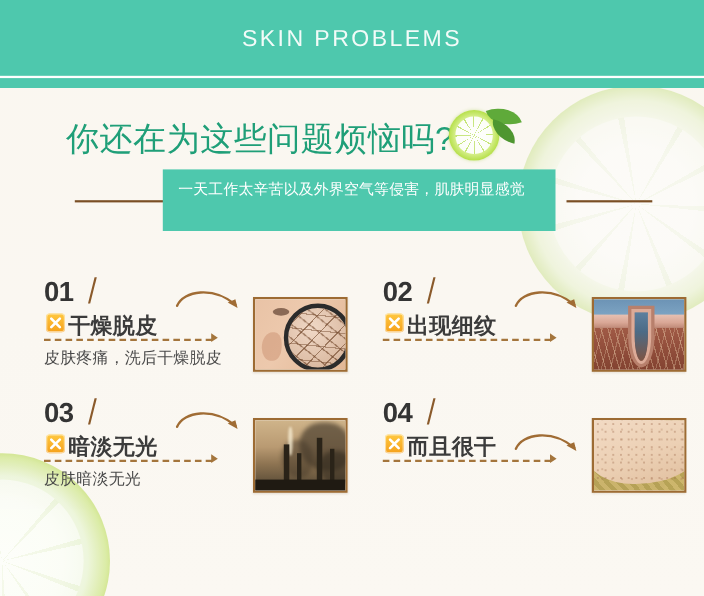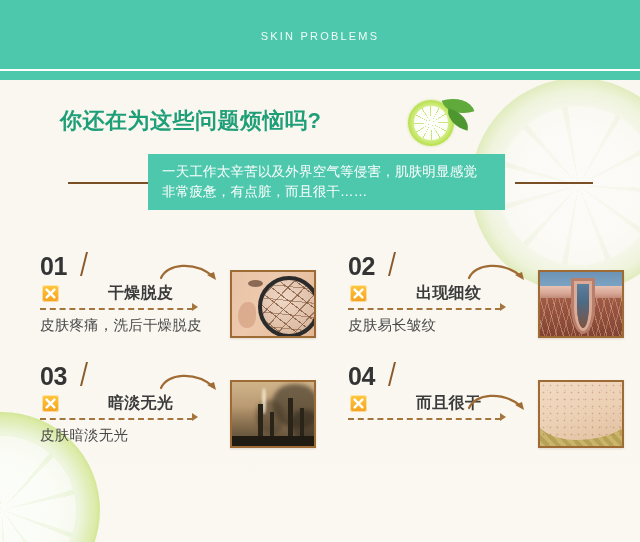--- a/index.html
+++ b/index.html
@@ -22,21 +22,21 @@
     position:absolute; left:0; top:0; width:640px; height:69px;
     background:#4ec8ad;
     display:flex; flex-direction:column; align-items:center; justify-content:center;
     z-index:6;
   }
   .header-cn{
     color:#ffffff; font-size:24px; letter-spacing:2px; line-height:1.15;
     font-weight:400; text-shadow:0 0 1px rgba(255,255,255,.25);
   }
   .header-en{
-    color:#f2fbf8; font-size:11px; letter-spacing:2.2px; margin-top:3px;
+    color:#f2fbf8; font-size:21px; letter-spacing:2.2px; margin-top:3px;
     font-weight:400;
   }
   .header-rule{
     position:absolute; left:0; top:69px; width:640px; height:2px;
     background:#ffffff; z-index:6;
   }
   .header-strip{
     position:absolute; left:0; top:71px; width:640px; height:9px;
     background:#4ec8ad; z-index:6;
   }
@@ -78,21 +78,21 @@
     border-radius:50%;
     background:repeating-conic-gradient(from 10deg at 50% 50%,
       rgba(255,255,255,.9) 0deg 30deg, rgba(228,240,207,.5) 30deg 34deg);
     opacity:.6;
   }
 
   
   .hero{ position:absolute; left:0; top:92px; width:640px; z-index:4; }
   .hero-title{
     position:absolute; left:60px; top:14px;
-    color:#1f9f78; font-size:22px; font-weight:700; letter-spacing:.5px;
+    color:#1f9f78; font-size:30px; font-weight:400; letter-spacing:.5px;
     white-space:nowrap;
   }
   .hero-lime{
     position:absolute; left:408px; top:8px; width:46px; height:46px;
     border-radius:50%;
     background:
       radial-gradient(circle at 50% 50%,
         #f4fbdf 0%, #e9f7c1 30%, #d6ef8c 52%,
         #b7e04c 70%, #9ed22f 82%, #cfe98d 92%, rgba(255,255,255,.2) 100%);
     box-shadow:0 0 3px rgba(160,205,60,.45);
@@ -152,23 +152,22 @@
   .xbox{
     position:absolute; left:2px; top:33px; width:17px; height:17px;
     border-radius:3px;
     background:linear-gradient(180deg,#ffc840 0%,#f5a11c 100%);
     box-shadow:inset 0 0 0 1px rgba(255,255,255,.55);
   }
   .xbox svg{ position:absolute; left:0; top:0; }
 
   .item-title{
     position:absolute; left:22px; top:31px;
-    font-size:16px; font-weight:700; color:#3b3b3b; letter-spacing:.3px;
+    font-size:20px; font-weight:700; color:#3b3b3b; letter-spacing:.3px;
     white-space:nowrap;
-    margin-left:46px;
   }
 
   .dash{
     position:absolute; left:0px; top:56px; width:153px; height:0;
     border-top:2px dashed #a4753c;
   }
   .dash-head{
     position:absolute; left:152px; top:51px; width:0; height:0;
     border-top:4px solid transparent; border-bottom:4px solid transparent;
     border-left:6px solid #a4753c;
@@ -316,21 +315,20 @@
     <div class="hero-title">你还在为这些问题烦恼吗?</div>
     <div class="hero-lime"></div>
     <div class="hero-leaf"></div>
     <div class="hero-leaf2"></div>
 
     <div class="rule-left"></div>
     <div class="rule-right"></div>
 
     <div class="desc-box">
       <div class="desc-line">一天工作太辛苦以及外界空气等侵害，肌肤明显感觉</div>
-      <div class="desc-line">非常疲惫，有点脏，而且很干……</div>
     </div>
   </div>
 
   <div class="items">
 
     <div class="item c0 r0">
       <div class="num">01</div>
       <div class="num-slash"></div>
       <div class="xbox">
         <svg width="17" height="17" viewBox="0 0 17 17" aria-hidden="true">
@@ -358,21 +356,20 @@
       <div class="num">02</div>
       <div class="num-slash"></div>
       <div class="xbox">
         <svg width="17" height="17" viewBox="0 0 17 17" aria-hidden="true">
           <path d="M4.6 4.6 L12.4 12.4 M12.4 4.6 L4.6 12.4" stroke="#ffffff" stroke-width="2.4" stroke-linecap="round"></path>
         </svg>
       </div>
       <div class="item-title">出现细纹</div>
       <div class="dash"></div>
       <div class="dash-head"></div>
-      <div class="item-sub">皮肤易长皱纹</div>
       <svg class="arrow" viewBox="0 0 68 38">
         <path d="M3 20 C9 6, 36 2, 56 19" stroke="#a06c34" stroke-width="2.2" fill="none" stroke-linecap="round"></path>
         <path d="M58 22 L49 17 L56 14 Z" fill="#a06c34"></path>
       </svg>
       <div class="thumb">
         <div class="ph ph-wrinkle">
           <div class="derm"></div>
             <div class="fibers"></div>
           <div class="epi"></div>
             <div class="groove"></div>

